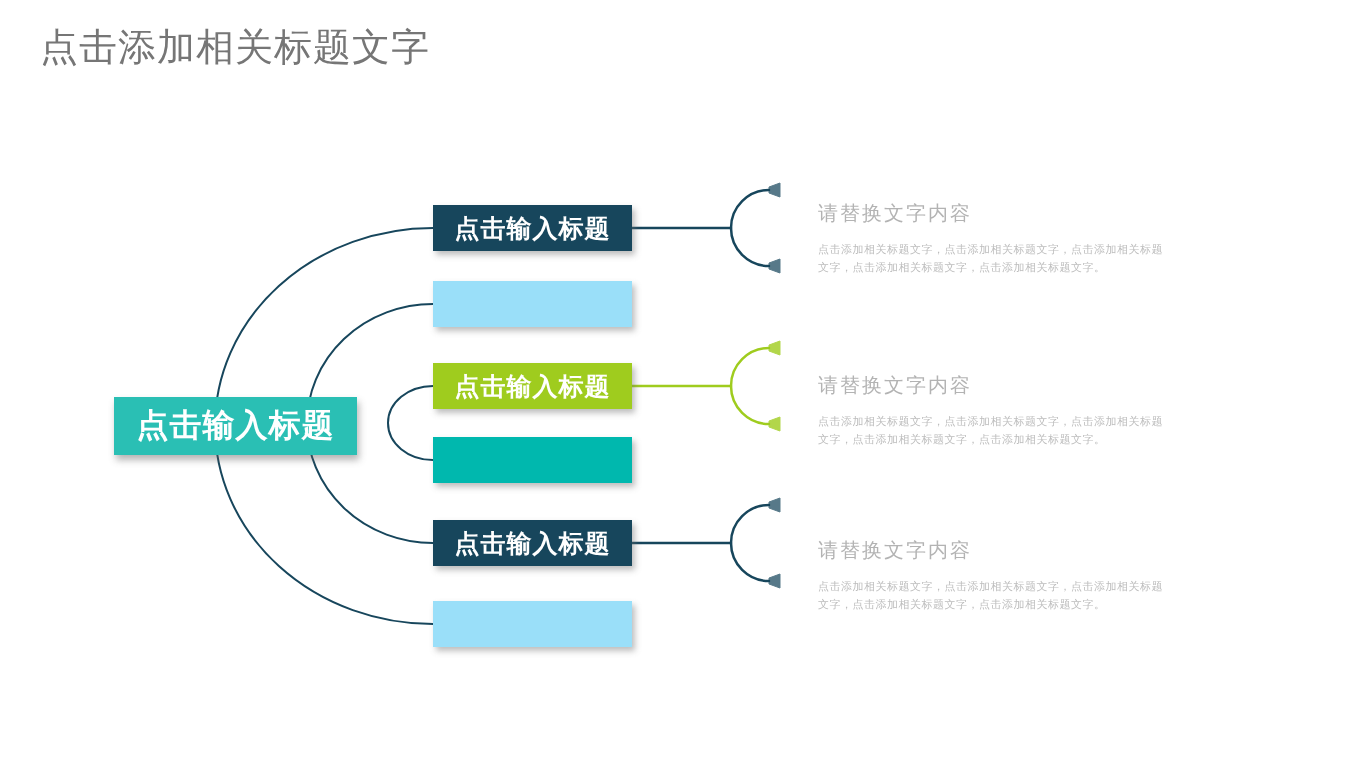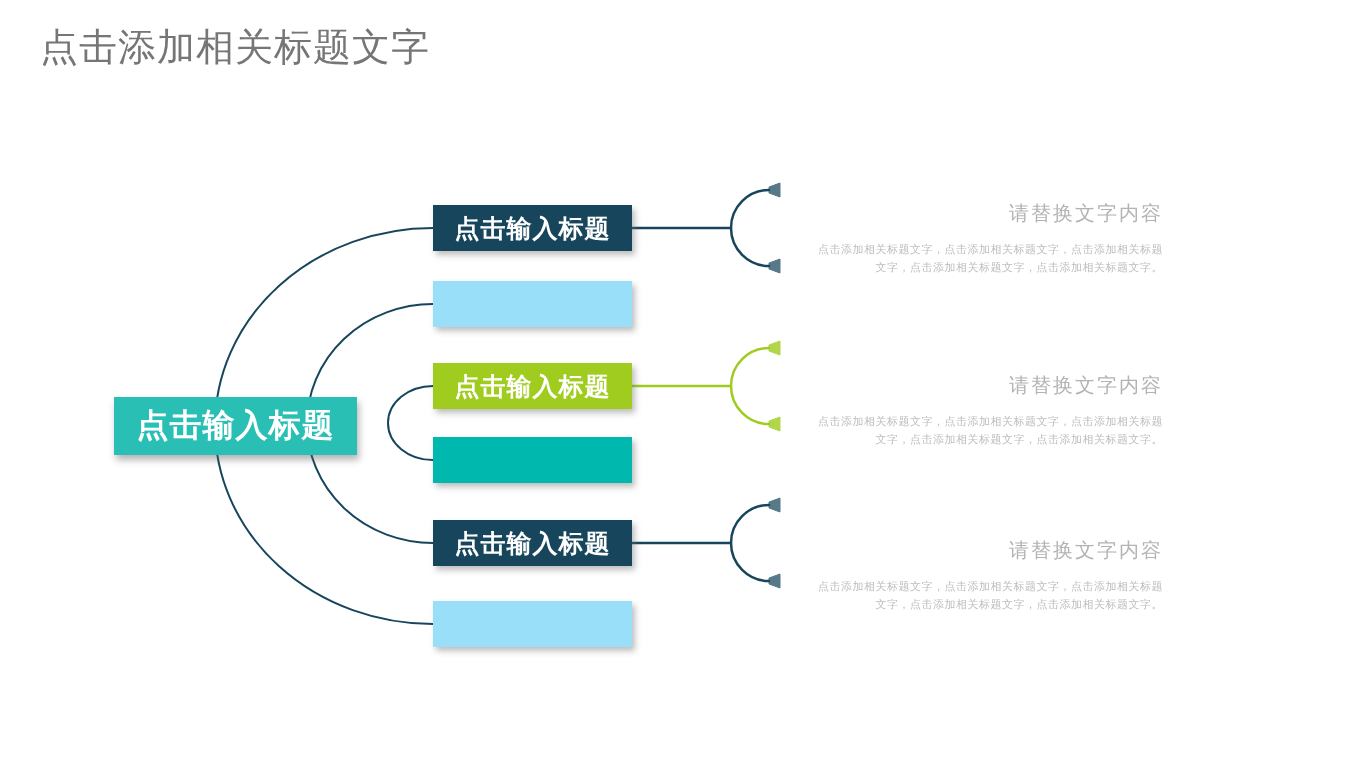--- a/index.html
+++ b/index.html
@@ -42,21 +42,21 @@
   }
   .branch-box span{color:#ffffff;font-size:25px;font-weight:bold;letter-spacing:1px;}
   .style-navy{background:var(--navy);}
   .style-lightblue{background:var(--lightblue);}
   .style-green{background:var(--green);}
   .style-teal{background:var(--teal);}
   .bb1{top:205px;} .bb2{top:281px;} .bb3{top:363px;}
   .bb4{top:437px;} .bb5{top:520px;} .bb6{top:601px;}
 
   .text-block{
-    position:absolute;left:818px;width:345px;z-index:2;text-align:right;
+    position:absolute;left:818px;width:345px;z-index:2;
   }
   .tb1{top:200px;} .tb2{top:372px;} .tb3{top:537px;}
   .text-block h3{
     margin:0;font-size:20px;font-weight:400;
     color:var(--heading_gray);letter-spacing:2px;
   }
   .text-block p{
     margin:13px 0 0 0;
     font-size:11px;line-height:18px;
     color:var(--body_gray);letter-spacing:0.5px;

